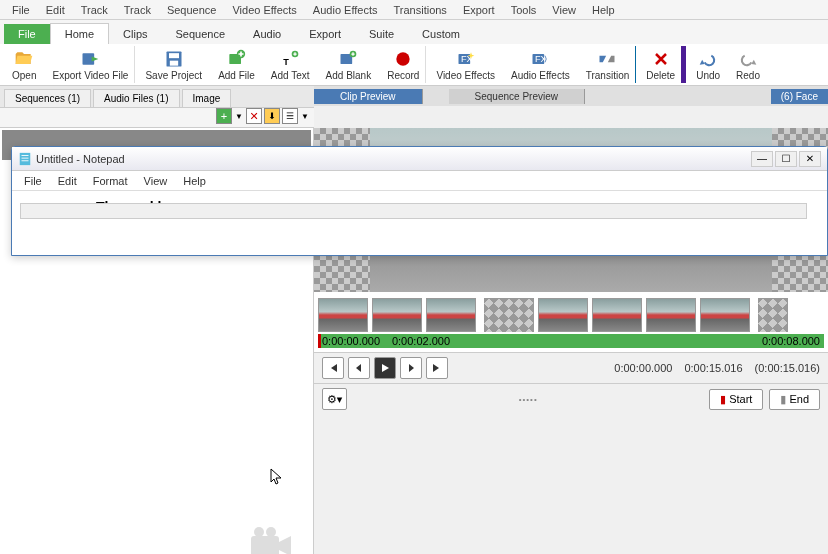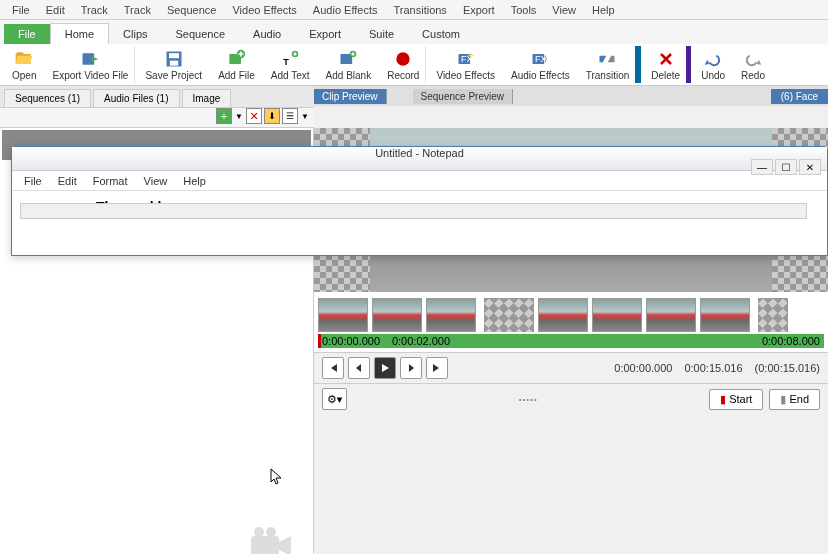--- a/index.html
+++ b/index.html
@@ -20,21 +20,21 @@
 
 .file-tabs { background: #e8e8e8; height: 22px; display: flex; align-items: flex-end; padding: 0 4px; border-bottom: 1px solid #ccc; }
 .file-tab { padding: 3px 10px; background: #f0f0f0; border: 1px solid #ccc; border-bottom: none; margin-right: 2px; cursor: pointer; font-size: 10px; }
 .file-tab.active { background: #fff; }
 
 .main-area { display: flex; height: calc(100% - 108px); }
 .left-panel { width: 314px; background: #fff; border-right: 1px solid #ccc; position: relative; }
 .right-panel { flex: 1; background: #f0f0f0; display: flex; flex-direction: column; }
 
 .preview-tabs { background: #e0e0e0; height: 20px; display: flex; align-items: center; }
-.preview-tab { padding: 2px 8px; background: #4a7ab4; color: #fff; border-right: 1px solid #999; font-size: 10px; }
+.preview-tab { padding: 2px 26px; background: #4a7ab4; color: #fff; border-right: 1px solid #999; font-size: 10px; }
 .preview-tab.inactive { background: #d0d0d0; color: #333; margin-left: 26px; }
 .preview-right { margin-left: auto; background: #4a7ab4; color: #fff; padding: 2px 10px; font-size: 10px; }
 
 .preview-area { height: 164px; background: #000; position: relative; display: flex; }
 .preview-checker { width: 56px; background-image: linear-gradient(45deg, #999 25%, transparent 25%), linear-gradient(-45deg, #999 25%, transparent 25%), linear-gradient(45deg, transparent 75%, #999 75%), linear-gradient(-45deg, transparent 75%, #999 75%); background-size: 12px 12px; background-position: 0 0, 0 6px, 6px -6px, -6px 0px; background-color: #ccc; }
 .preview-video { flex: 1; background: linear-gradient(to bottom, #b8c8c8, #d8d8d8 50%, #888 60%, #aaa 100%); }
 
 .clip-strip { background: #fff; padding: 4px 0; }
 .clip-row { display: flex; gap: 4px; padding: 2px 4px; }
 .clip-thumb { width: 50px; height: 34px; background: linear-gradient(to bottom, #8a9f9f 0%, #b8c8c8 40%, #c44 50%, #c44 60%, #666 62%, #888 100%); border: 1px solid #999; }
@@ -44,21 +44,21 @@
 
 .playback-bar { background: #f0f0f0; padding: 4px 8px; display: flex; align-items: center; gap: 4px; border-top: 1px solid #ccc; }
 .play-btn { width: 22px; height: 22px; border: 1px solid #999; background: #fff; display: flex; align-items: center; justify-content: center; cursor: pointer; border-radius: 2px; }
 .time-display { margin-left: auto; display: flex; gap: 12px; font-size: 10px; color: #333; }
 .start-end-btns { display: flex; gap: 6px; }
 .se-btn { padding: 3px 10px; border: 1px solid #999; background: #fff; cursor: pointer; border-radius: 2px; font-size: 10px; display: flex; align-items: center; gap: 3px; }
 .drag-dots { color: #888; letter-spacing: 1px; font-size: 8px; }
 
 
 .notepad { position: absolute; left: 11px; top: 146px; width: 817px; height: 110px; background: #fff; border: 1px solid #4a7ab4; border-radius: 4px 4px 0 0; box-shadow: 0 2px 8px rgba(0,0,0,0.2); z-index: 100; }
-.notepad-titlebar { height: 24px; background: linear-gradient(to bottom, #fff, #e8e8f0); display: flex; align-items: center; padding: 0 6px; border-bottom: 1px solid #ccc; flex-direction: column; }
+.notepad-titlebar { height: 24px; background: linear-gradient(to bottom, #fff, #e8e8f0); display: flex; align-items: center; padding: 0 6px; border-bottom: 1px solid #ccc; }
 .notepad-titlebar .np-icon { width: 14px; height: 14px; margin-right: 4px; }
 .notepad-title { font-size: 11px; color: #333; }
 .notepad-wc { margin-left: auto; display: flex; gap: 2px; }
 .notepad-wc .wc-btn { width: 22px; height: 16px; display: flex; align-items: center; justify-content: center; border: 1px solid #ccc; font-size: 10px; cursor: pointer; background: #f0f0f0; }
 .notepad-menu { height: 20px; display: flex; align-items: center; padding: 0 4px; gap: 0; border-bottom: 1px solid #ddd; }
 .notepad-menu span { padding: 2px 8px; color: #333; cursor: pointer; font-size: 11px; }
 .notepad-body { padding: 8px 20px; position: relative; }
 .notepad-body .watermark { font-weight: bold; font-size: 14px; color: #000; padding-left: 64px; }
 .notepad-scroll { position: absolute; bottom: 4px; left: 8px; right: 20px; height: 16px; background: #f0f0f0; border: 1px solid #ccc; }
 
@@ -156,21 +156,21 @@
     <span class="ribbon-item-label">Video Effects</span>
   </div>
   <div class="ribbon-item">
     <svg viewBox="0 0 24 24">
         <rect fill="#4a7ab4" x="3" y="6" width="14" height="12" rx="1"></rect>
         <text x="6" y="16" font-size="8" fill="#fff">FX</text>
         <path stroke="#4a7ab4" fill="none" d="M18 8q3 4 0 8"></path>
       </svg>
     <span class="ribbon-item-label">Audio Effects</span>
   </div>
-  <div class="ribbon-item" style="border-right:6px solid #0369a1">
+  <div class="ribbon-item" style="border-right:1px solid #0369a1">
     <svg viewBox="0 0 24 24">
         <path fill="#4a7ab4" d="M3 8h8l-4 8H3z"></path>
         <path fill="#888" d="M13 8h8v8h-8l4-8z"></path>
       </svg>
     <span class="ribbon-item-label">Transition</span>
   </div>
   <div class="ribbon-item" style="border-right:5px solid #4c1d95">
     <svg viewBox="0 0 24 24">
         <path stroke="#c00" stroke-width="3" d="M6 6l12 12M18 6L6 18"></path>
       </svg>

